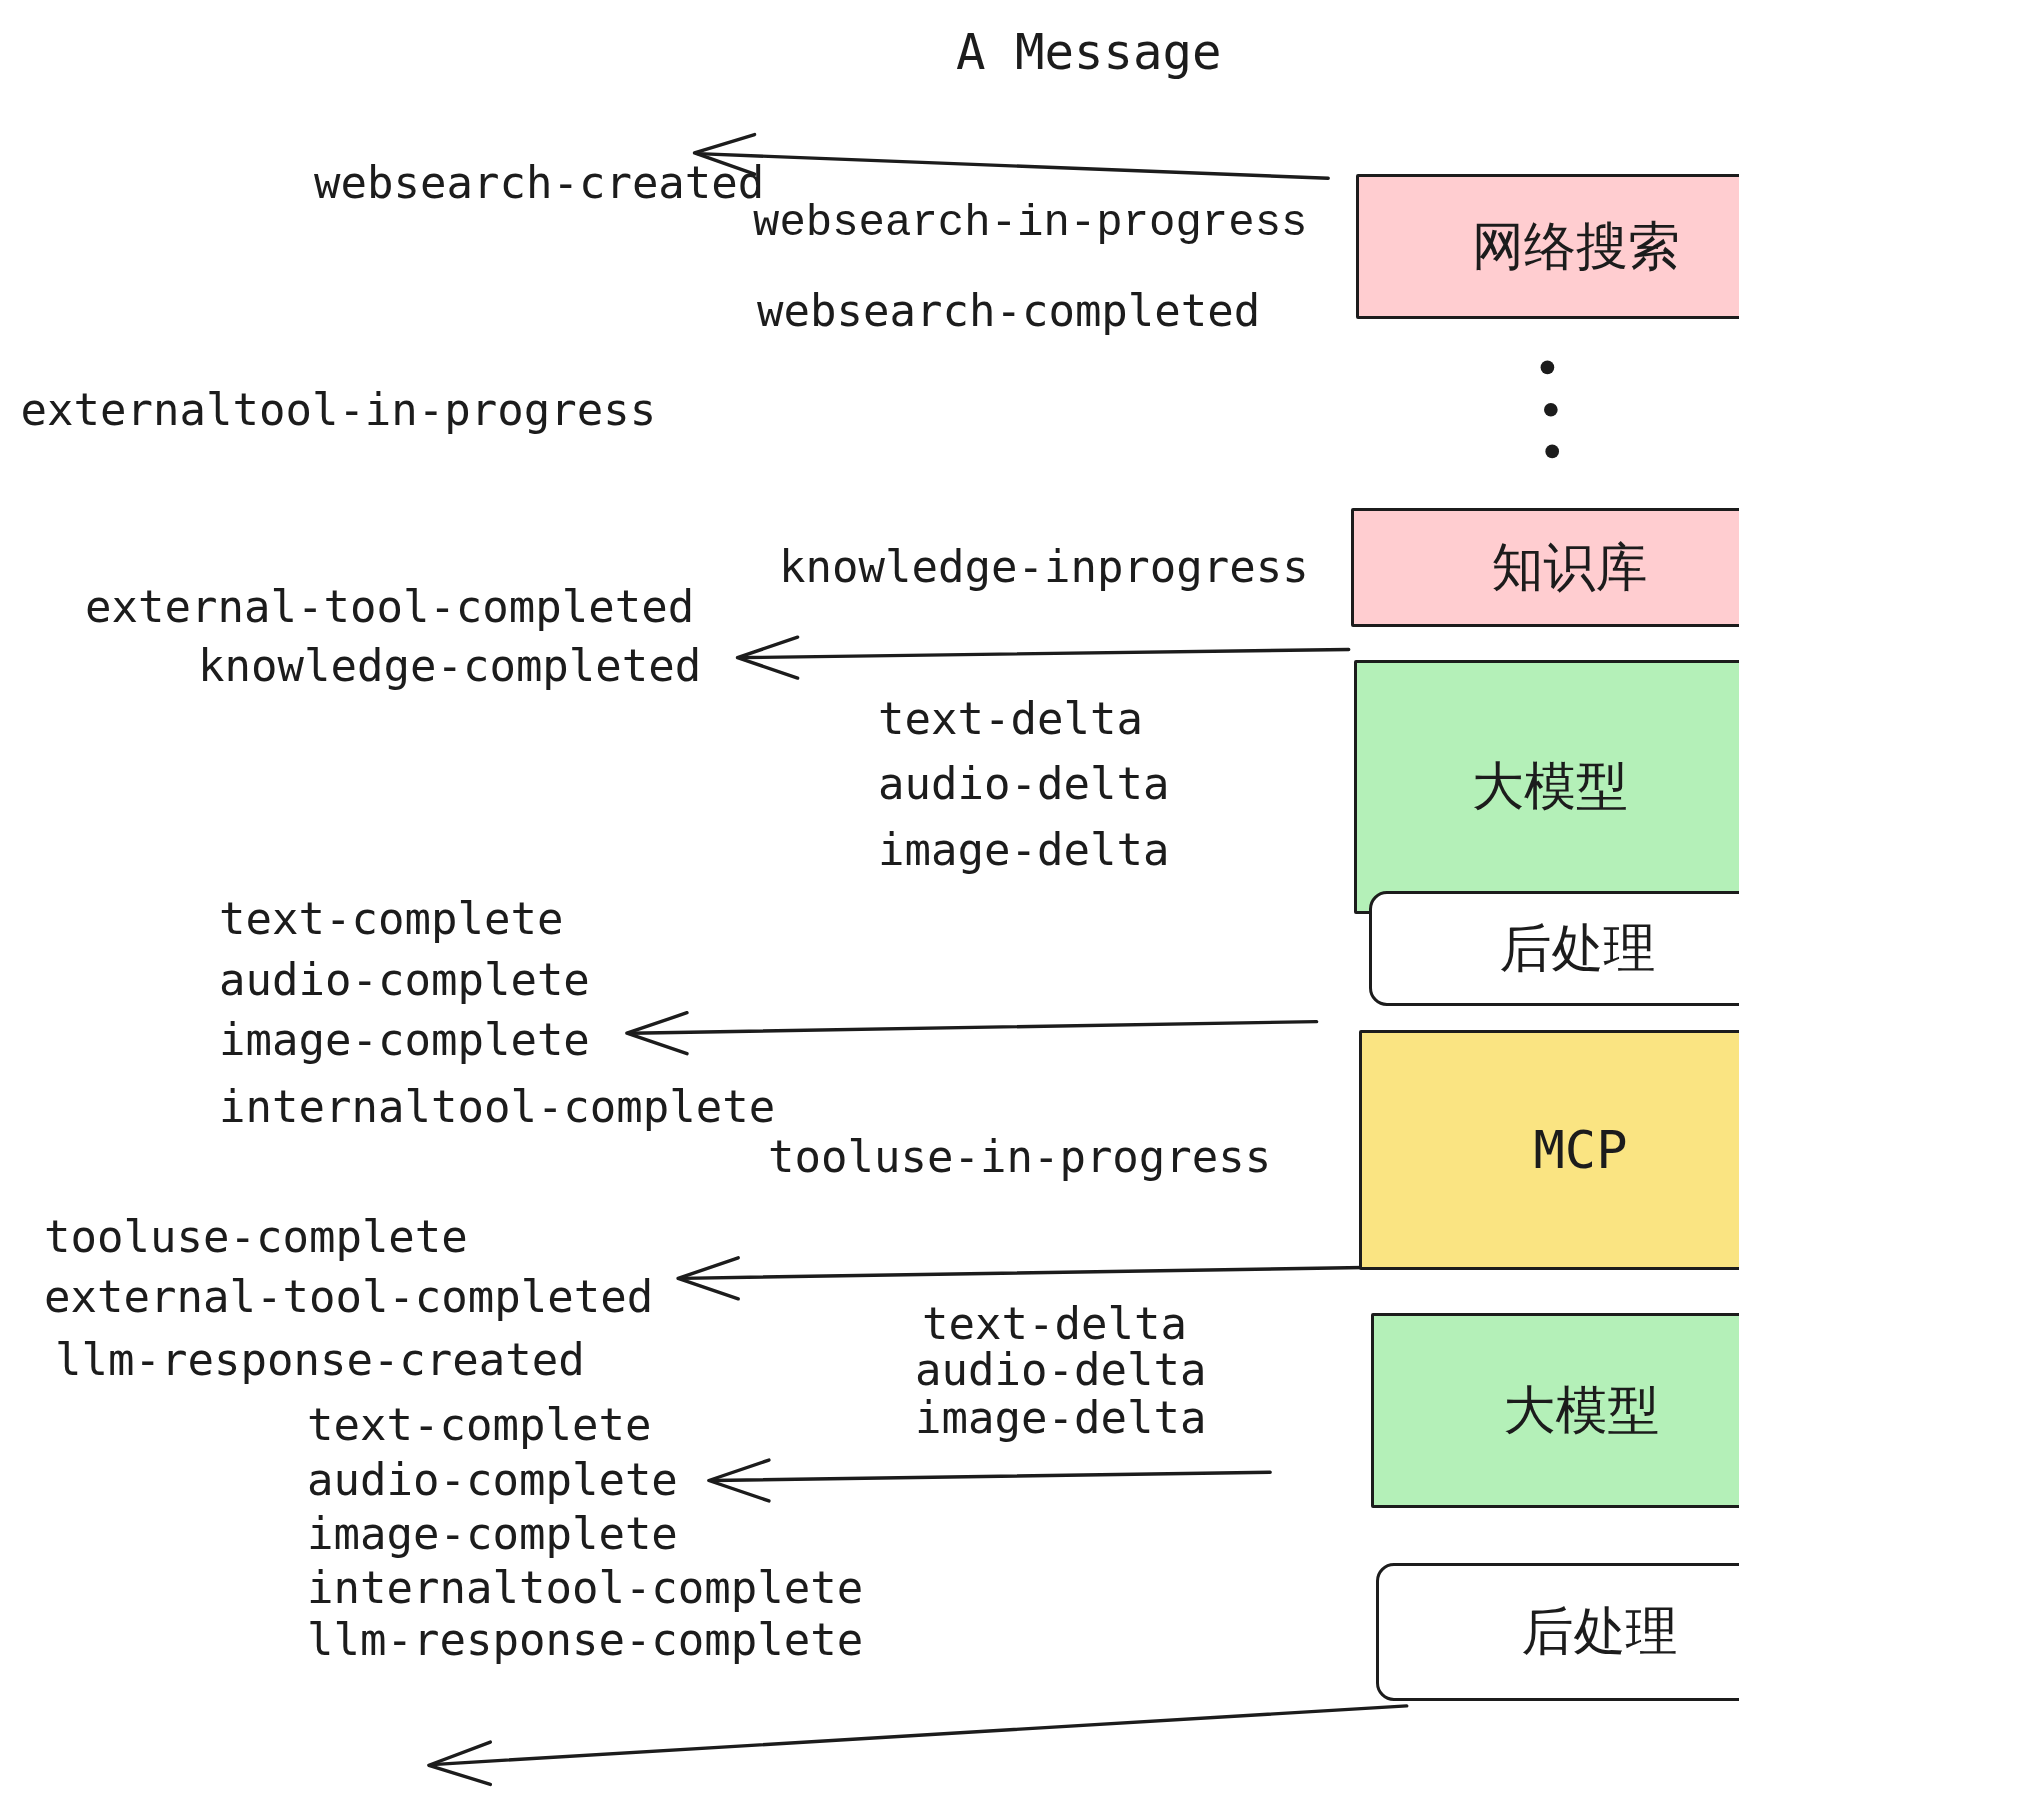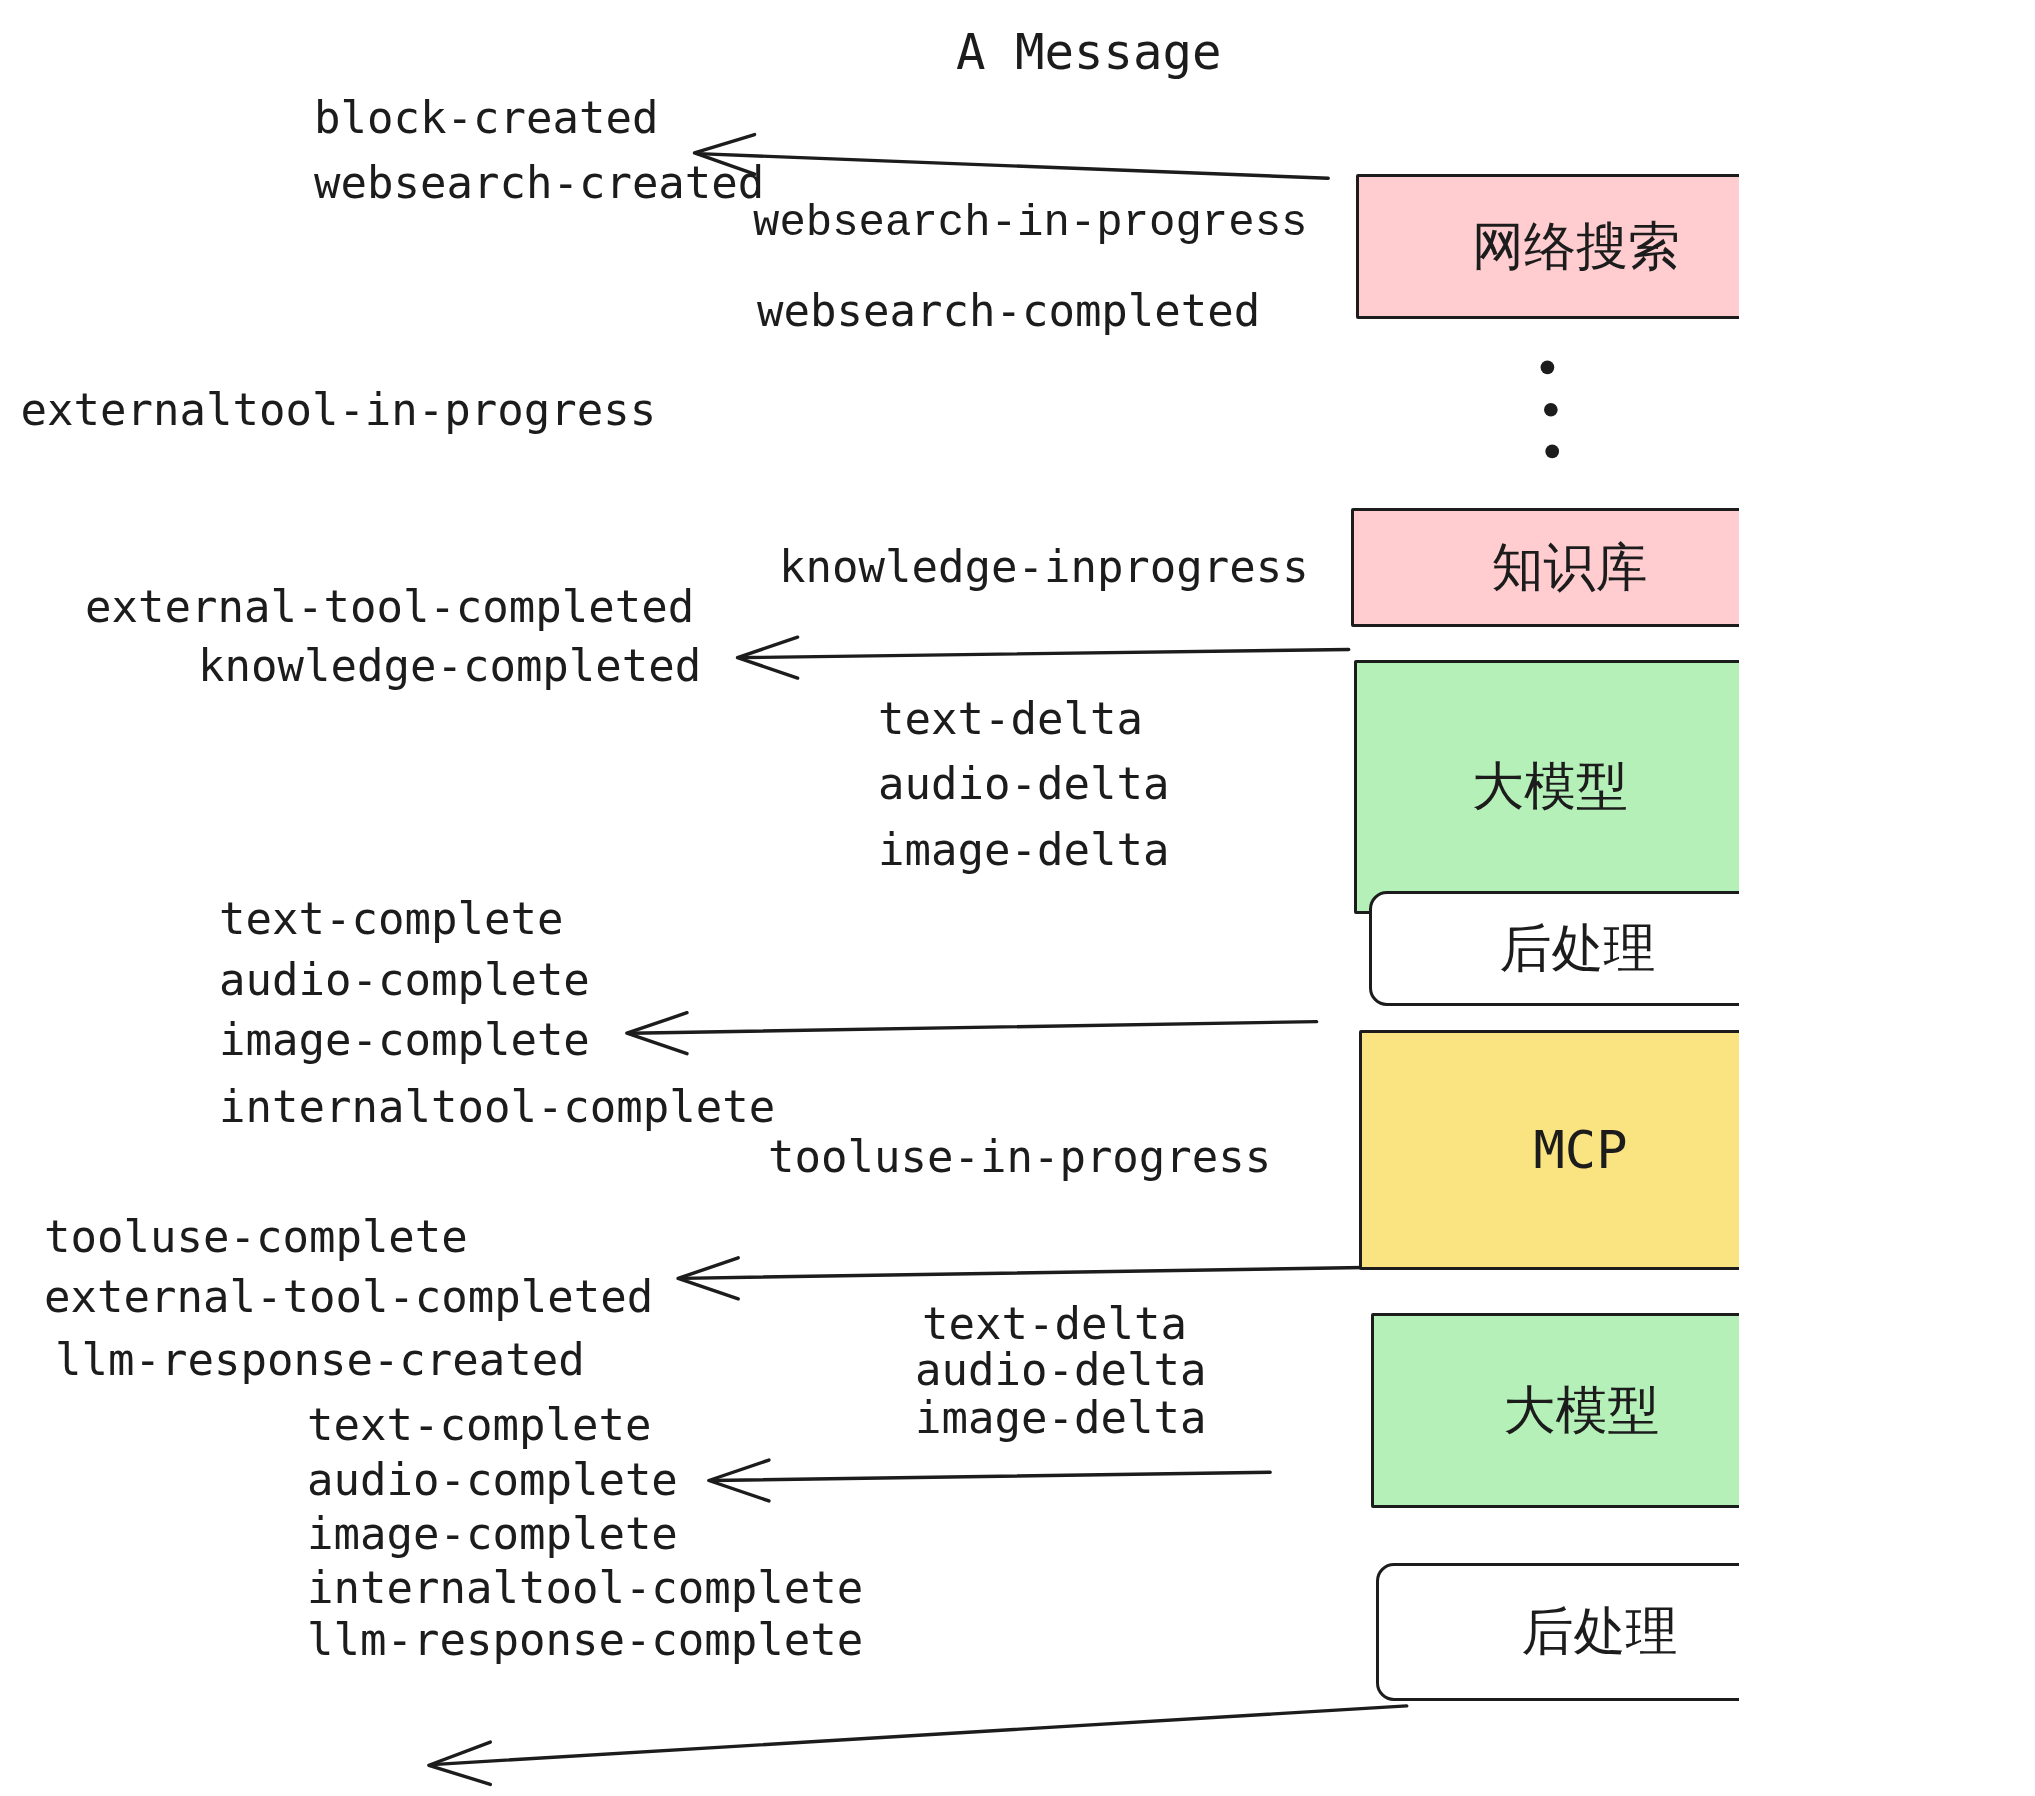--- a/index.html
+++ b/index.html
@@ -120,21 +120,20 @@
 
     <g fill="#1C1C1C">
       <circle cx="2266" cy="538" r="10"></circle>
       <circle cx="2271" cy="600" r="10"></circle>
       <circle cx="2273" cy="661" r="10"></circle>
     </g>
   </svg>
 
   <div class="title" style="left:956px;top:25px;">A Message</div>
 
-  <div class="lbl" style="left:314px;top:93px;">block-created</div>
   <div class="lbl" style="left:314px;top:158px;">websearch-created</div>
   <div class="lbl" style="left:753px;top:199px;font-family:Liberation Mono, monospace;">websearch-in-progress</div>
   <div class="lbl" style="left:757px;top:286px;">websearch-completed</div>
   <div class="lbl" style="left:20.5px;top:385px;">externaltool-in-progress</div>
   <div class="lbl" style="left:779px;top:542px;">knowledge-inprogress</div>
   <div class="lbl" style="left:85px;top:582px;">external-tool-completed</div>
   <div class="lbl" style="left:198px;top:641px;">knowledge-completed</div>
 
   <div class="lbl" style="left:878px;top:694px;">text-delta</div>
   <div class="lbl" style="left:878px;top:759px;">audio-delta</div>

